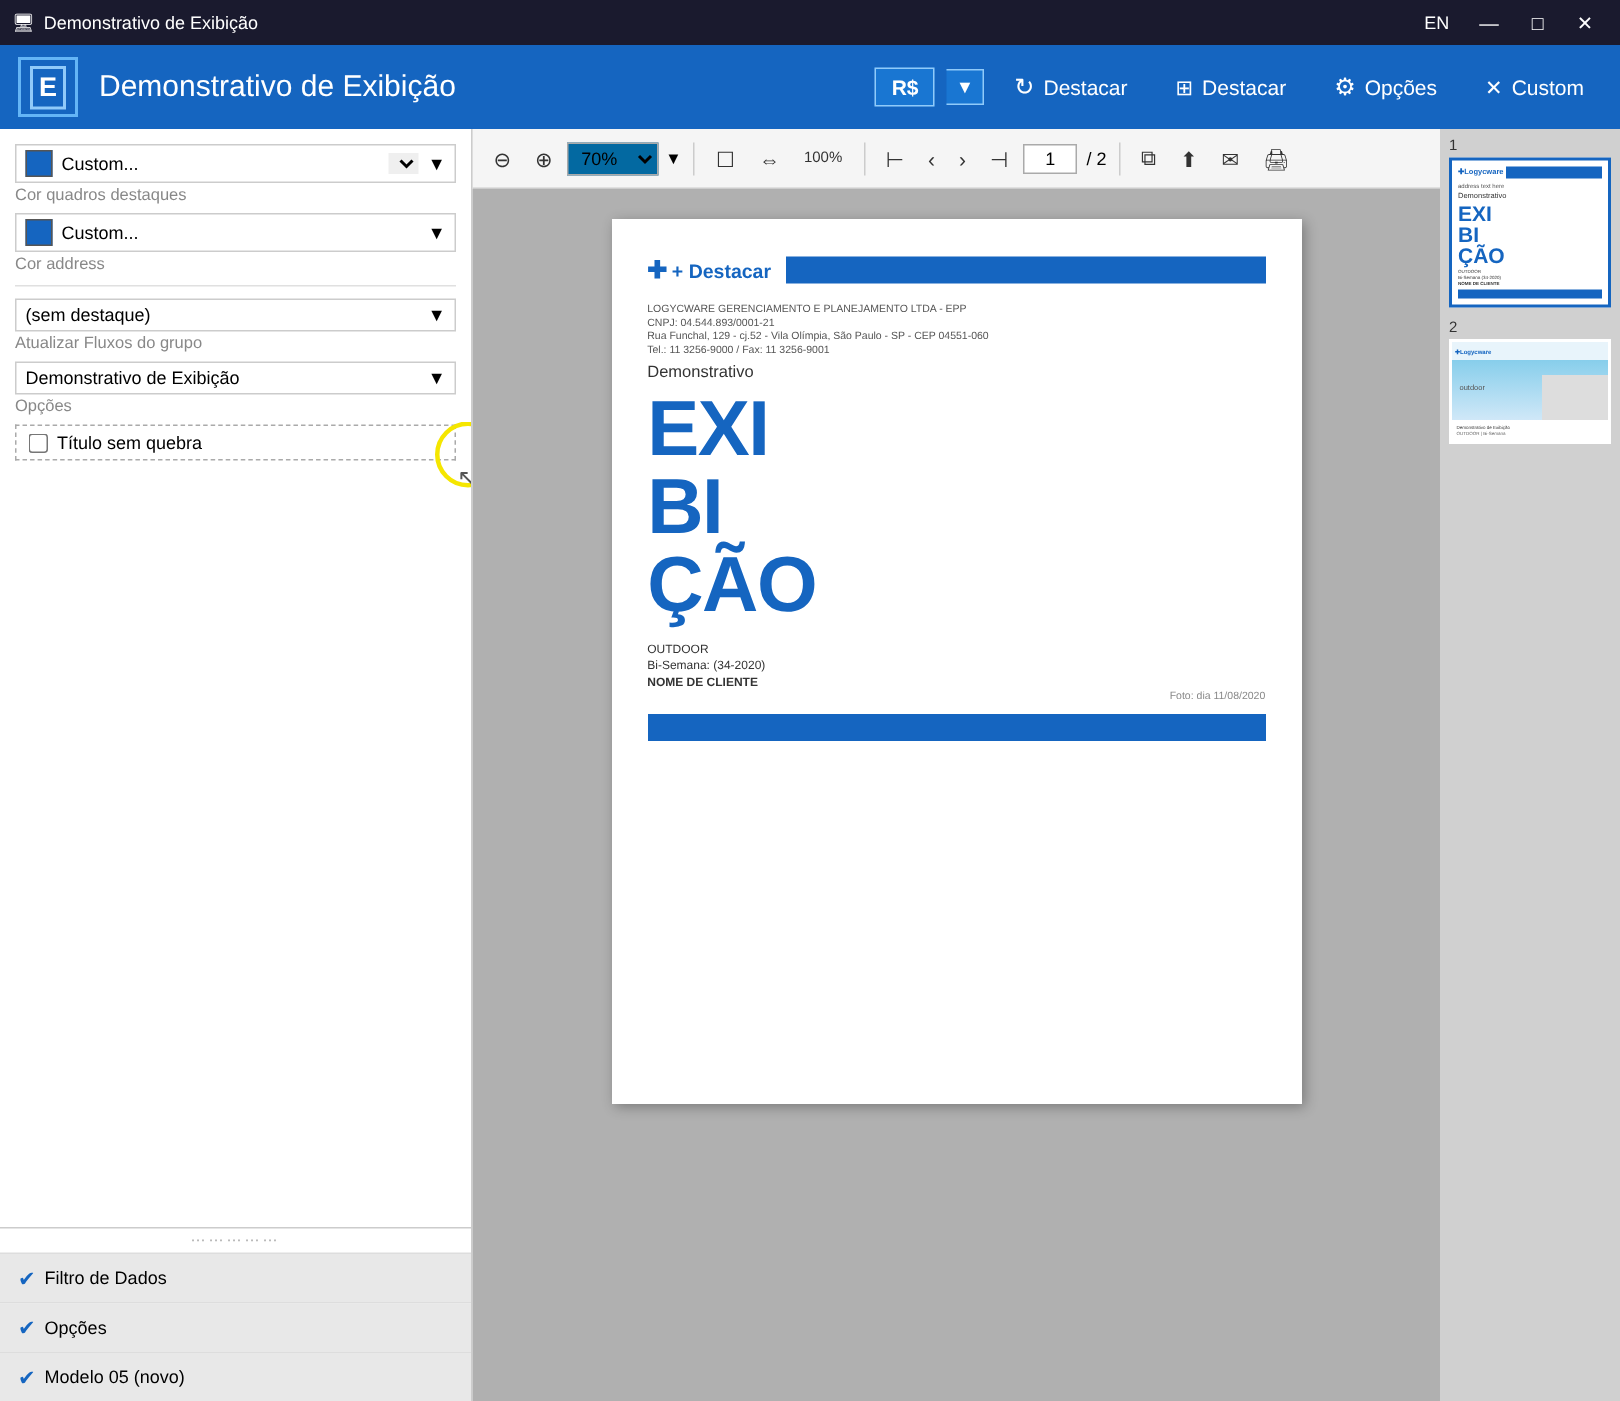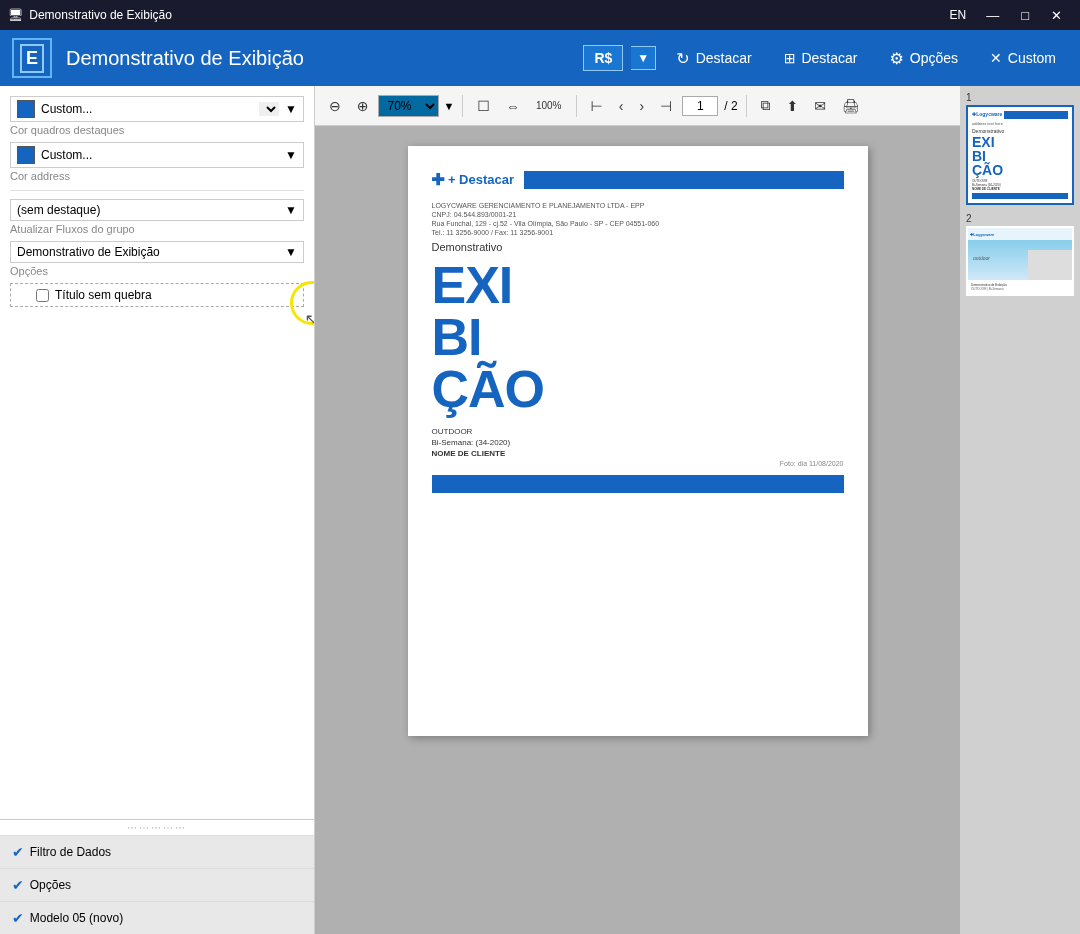--- a/index.html
+++ b/index.html
@@ -123,21 +123,21 @@
       border-top: 1px solid #e0e0e0;
       margin: 8px 0;
     }
 
     
     .title-checkbox-row {
       display: flex;
       align-items: flex-end;
       gap: 6px;
       border: 1px dashed #aaa;
-      padding: 4px 25px;
+      padding: 4px 8px;
       margin-bottom: 4px;
       position: relative;
     }
     .yellow-circle {
       position: absolute;
       right: -30px;
       bottom: -18px;
       width: 44px;
       height: 44px;
       border: 3px solid #f5e600;

